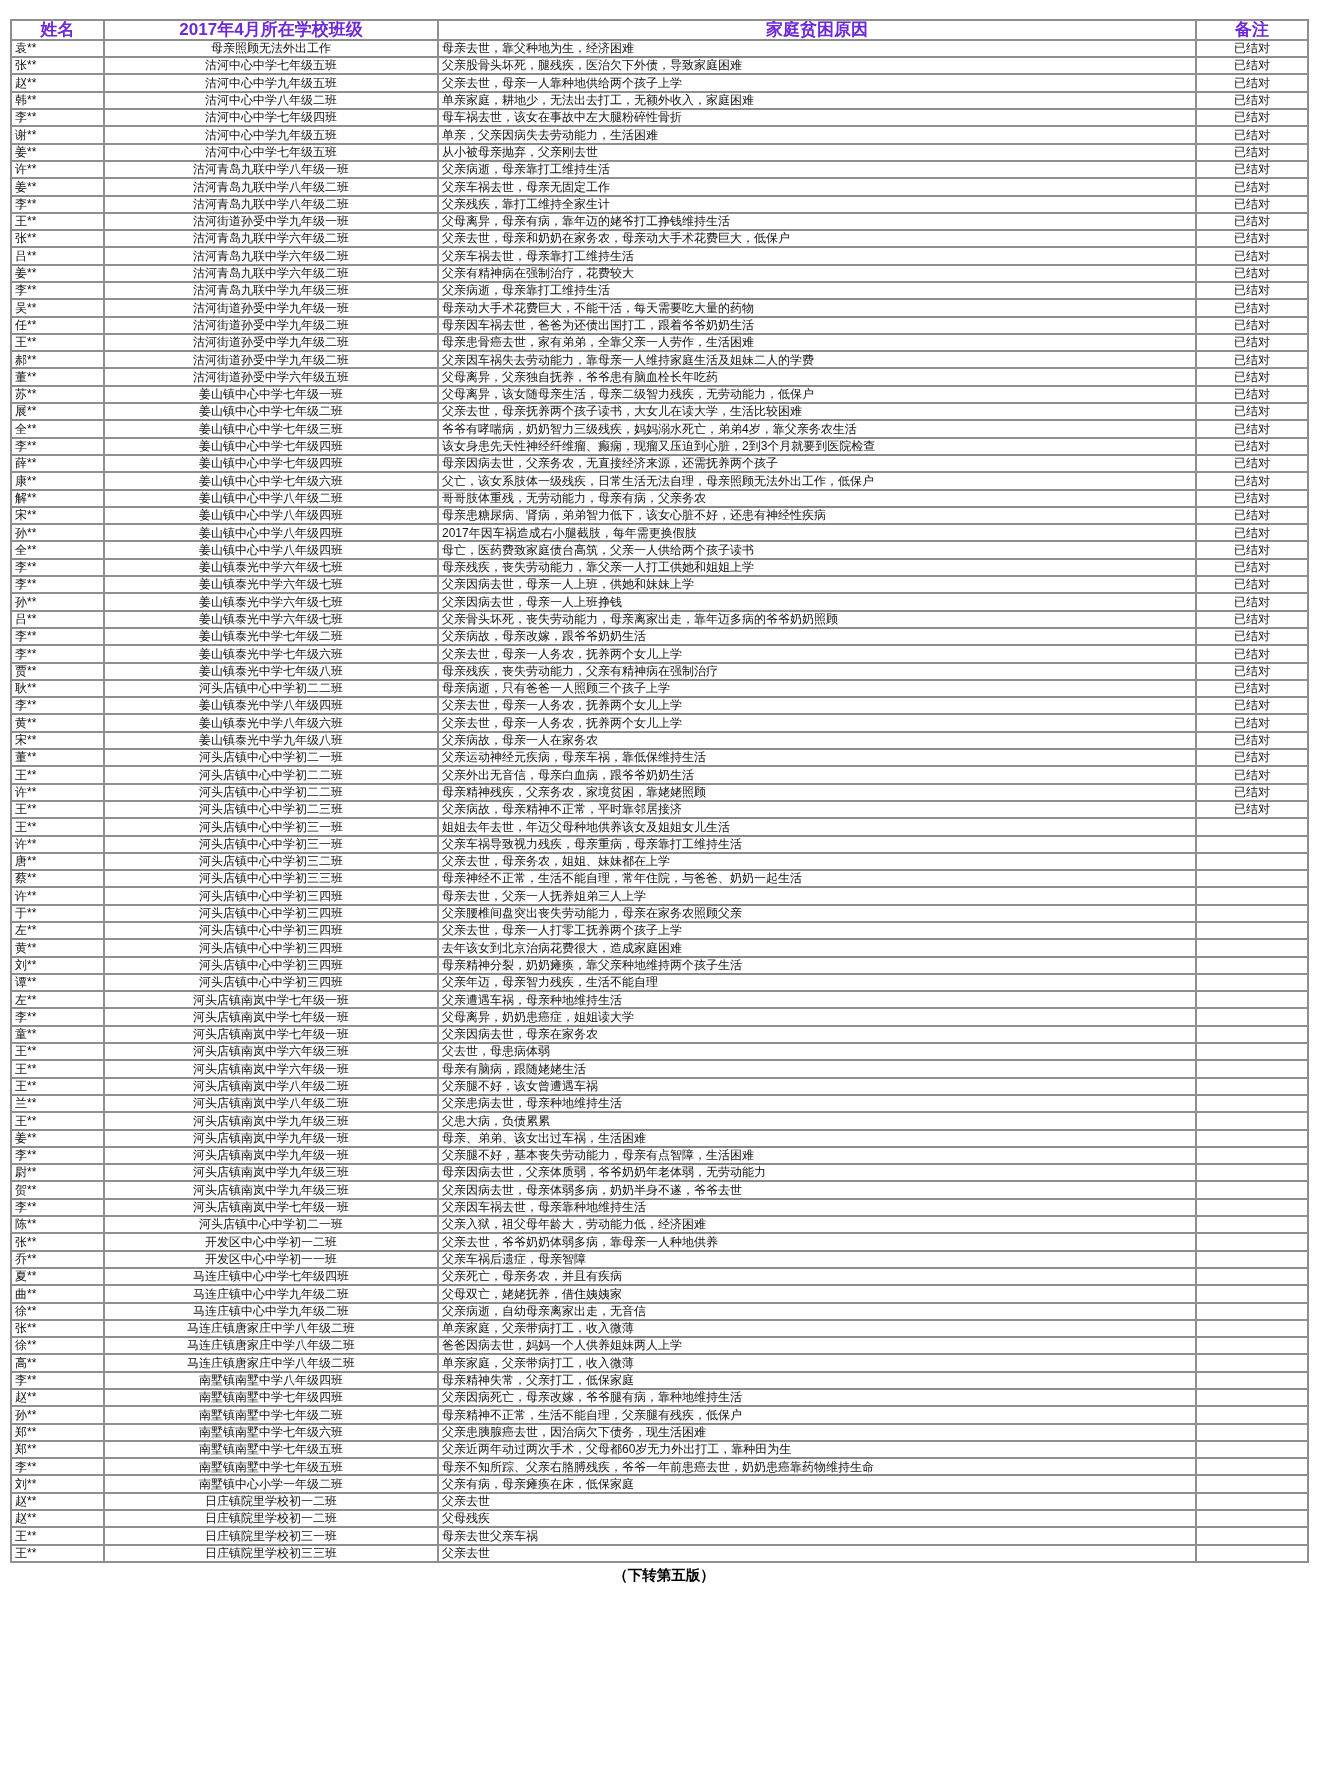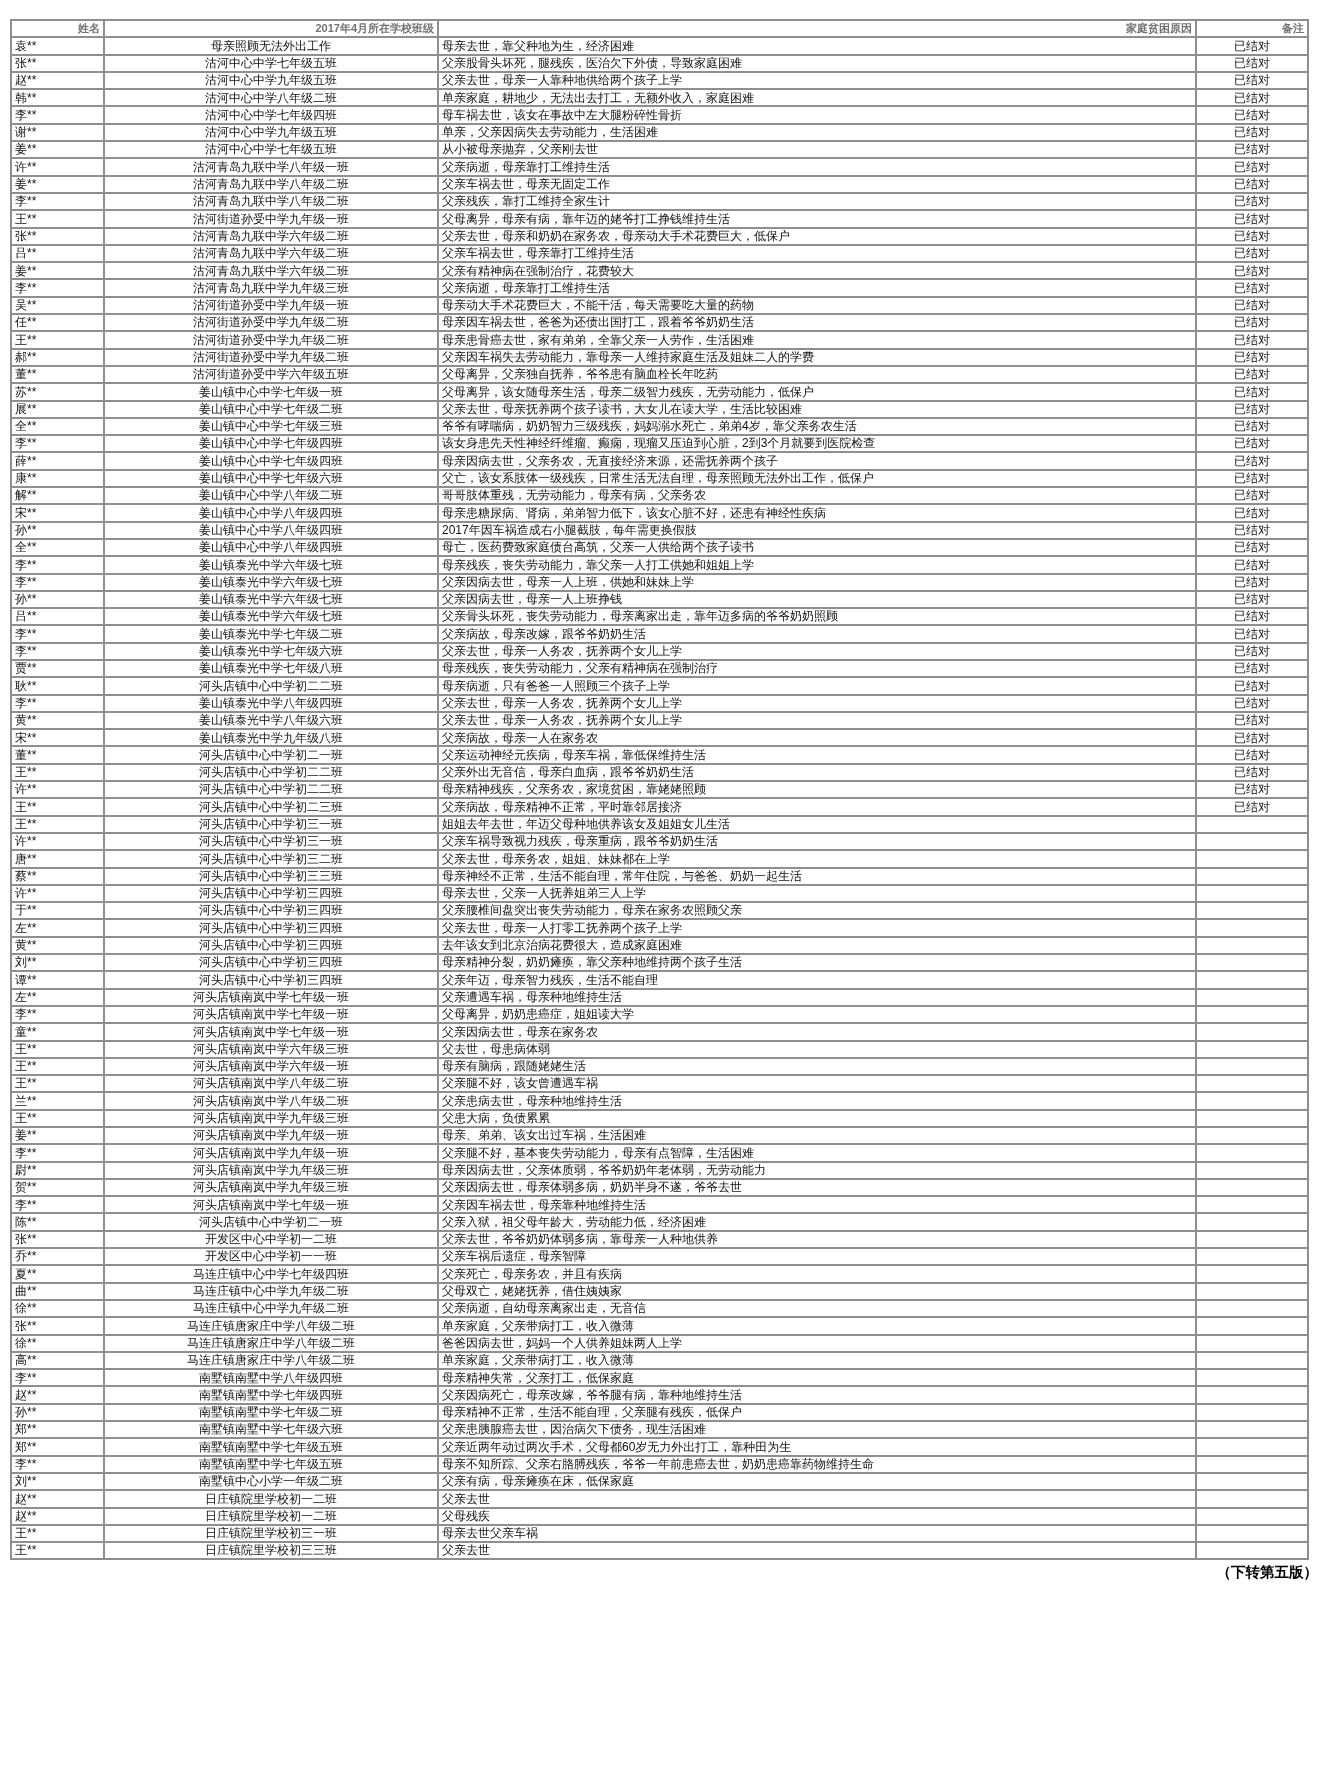--- a/index.html
+++ b/index.html
@@ -22,34 +22,34 @@
     height: 15.3px;
     padding: 0 3px;
     font-size: 12px;
     line-height: 1.05;
     white-space: nowrap;
     overflow: hidden;
     vertical-align: middle;
   }
   table.roster th {
     font-weight: bold;
-    font-size: 11px;
-    text-align: right;
-    color: #737373;
+    font-size: 17px;
+    text-align: center;
+    color: #6d28d9;
   }
   td.c0 { text-align: left; padding-left: 15px; width: 88px; }
   td.c1 { text-align: center; width: 326px; }
   td.c2 { text-align: left; padding-left: 35px; width: 748px; }
   td.c3 { text-align: center; width: 100px; }
   col.w0 { width: 93px; }
   col.w1 { width: 334px; }
   col.w2 { width: 758px; }
   col.w3 { width: 112px; }
   .footer-note {
-    text-align: right;
+    text-align: center;
     font-size: 14.5px;
     font-weight: bold;
     padding: 3px 2px 0 0;
     color: #000;
   }
 </style>
 </head>
 <body>
 
 <div class="page">
@@ -341,21 +341,21 @@
         </tr>
         <tr>
           <td class="c0">王**</td>
           <td class="c1">河头店镇中心中学初三一班</td>
           <td class="c2">姐姐去年去世，年迈父母种地供养该女及姐姐女儿生活</td>
           <td class="c3"></td>
         </tr>
         <tr>
           <td class="c0">许**</td>
           <td class="c1">河头店镇中心中学初三一班</td>
-          <td class="c2">父亲车祸导致视力残疾，母亲重病，跟爷爷奶奶生活</td>
+          <td class="c2">父亲车祸导致视力残疾，母亲重病，母亲靠打工维持生活</td>
           <td class="c3"></td>
         </tr>
         <tr>
           <td class="c0">唐**</td>
           <td class="c1">河头店镇中心中学初三二班</td>
           <td class="c2">父亲去世，母亲务农，姐姐、妹妹都在上学</td>
           <td class="c3"></td>
         </tr>
         <tr>
           <td class="c0">蔡**</td>

